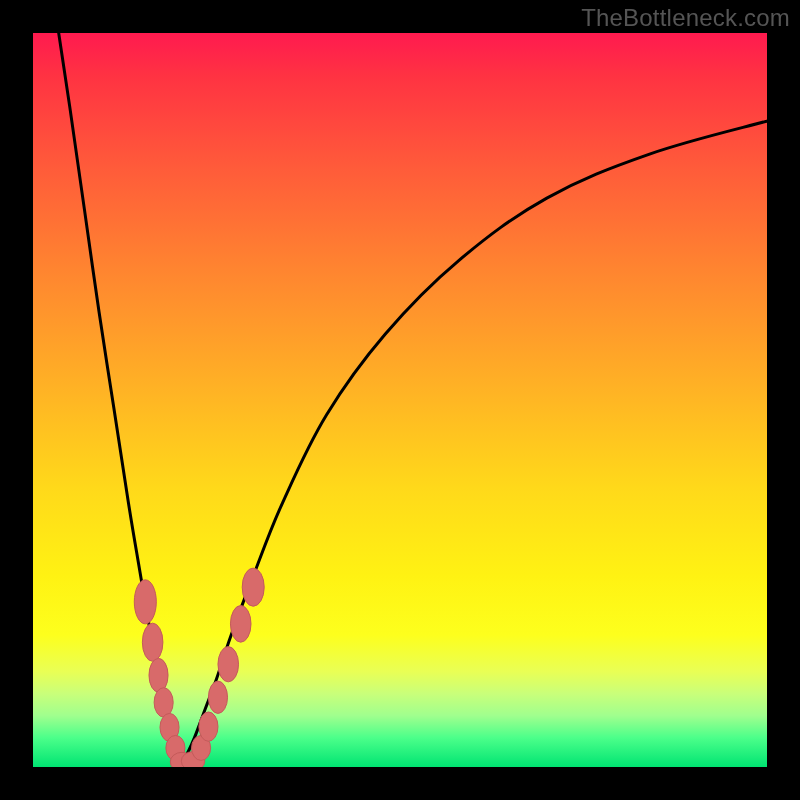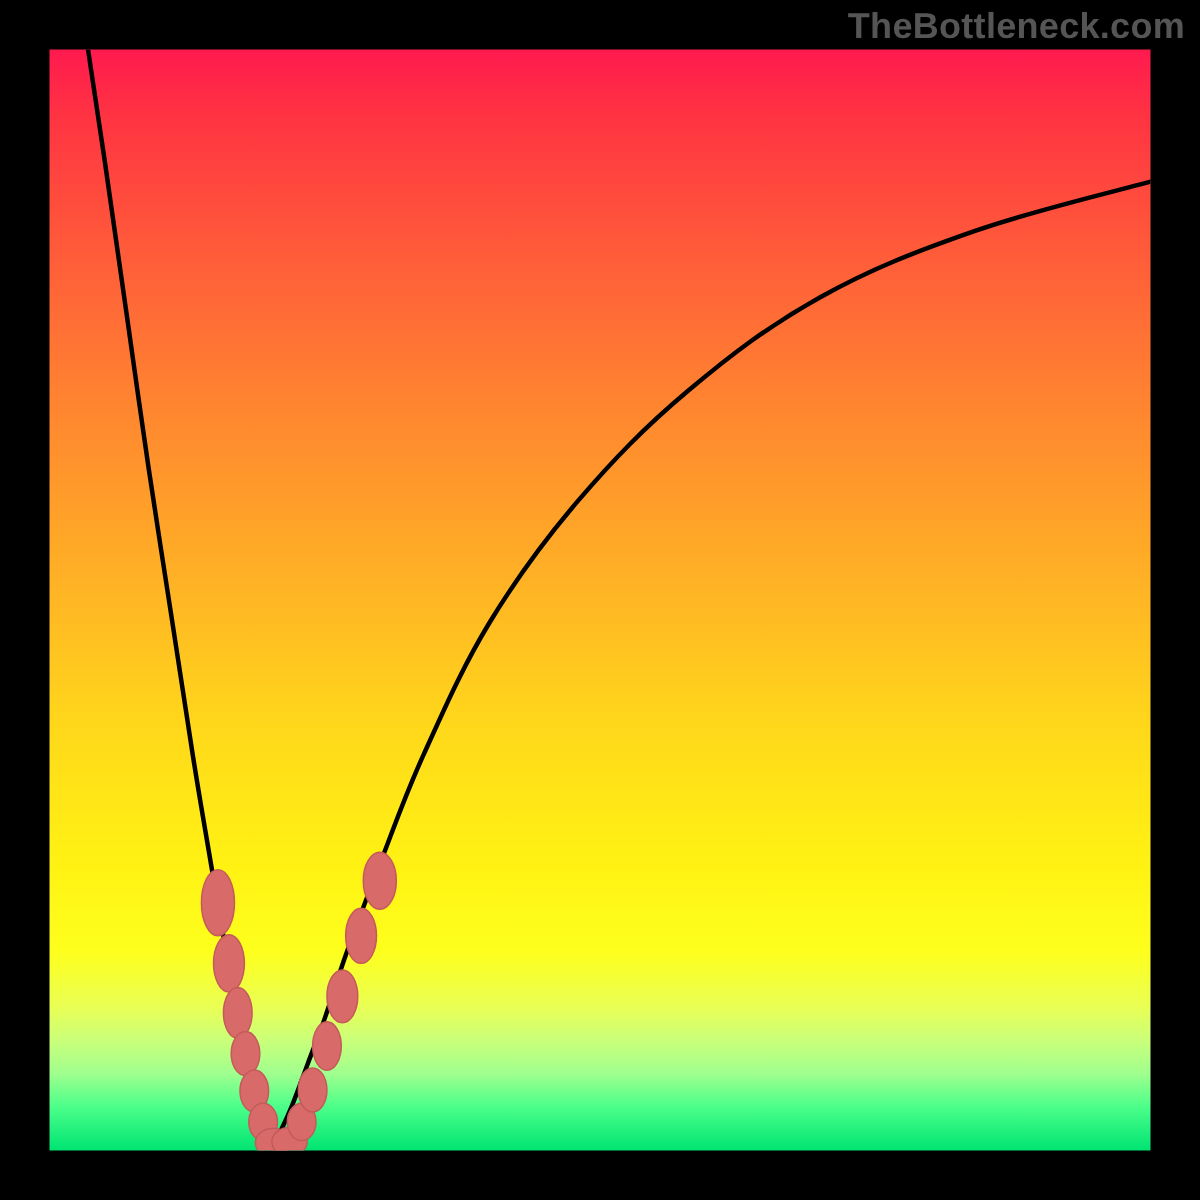--- a/index.html
+++ b/index.html
@@ -41,21 +41,21 @@
       #4cff8a 96%,
       #00e472 100%
     );
   }
   .watermark {
     position: absolute;
     top: 4px;
     right: 10px;
     color: #555;
     font-size: 24px;
-    font-weight: 700;
+    font-weight: 400;
     letter-spacing: 0.2px;
     user-select: none;
   }
   svg.curve {
     position: absolute;
     left: 0;
     top: 0;
   }
 </style>
 </head>

